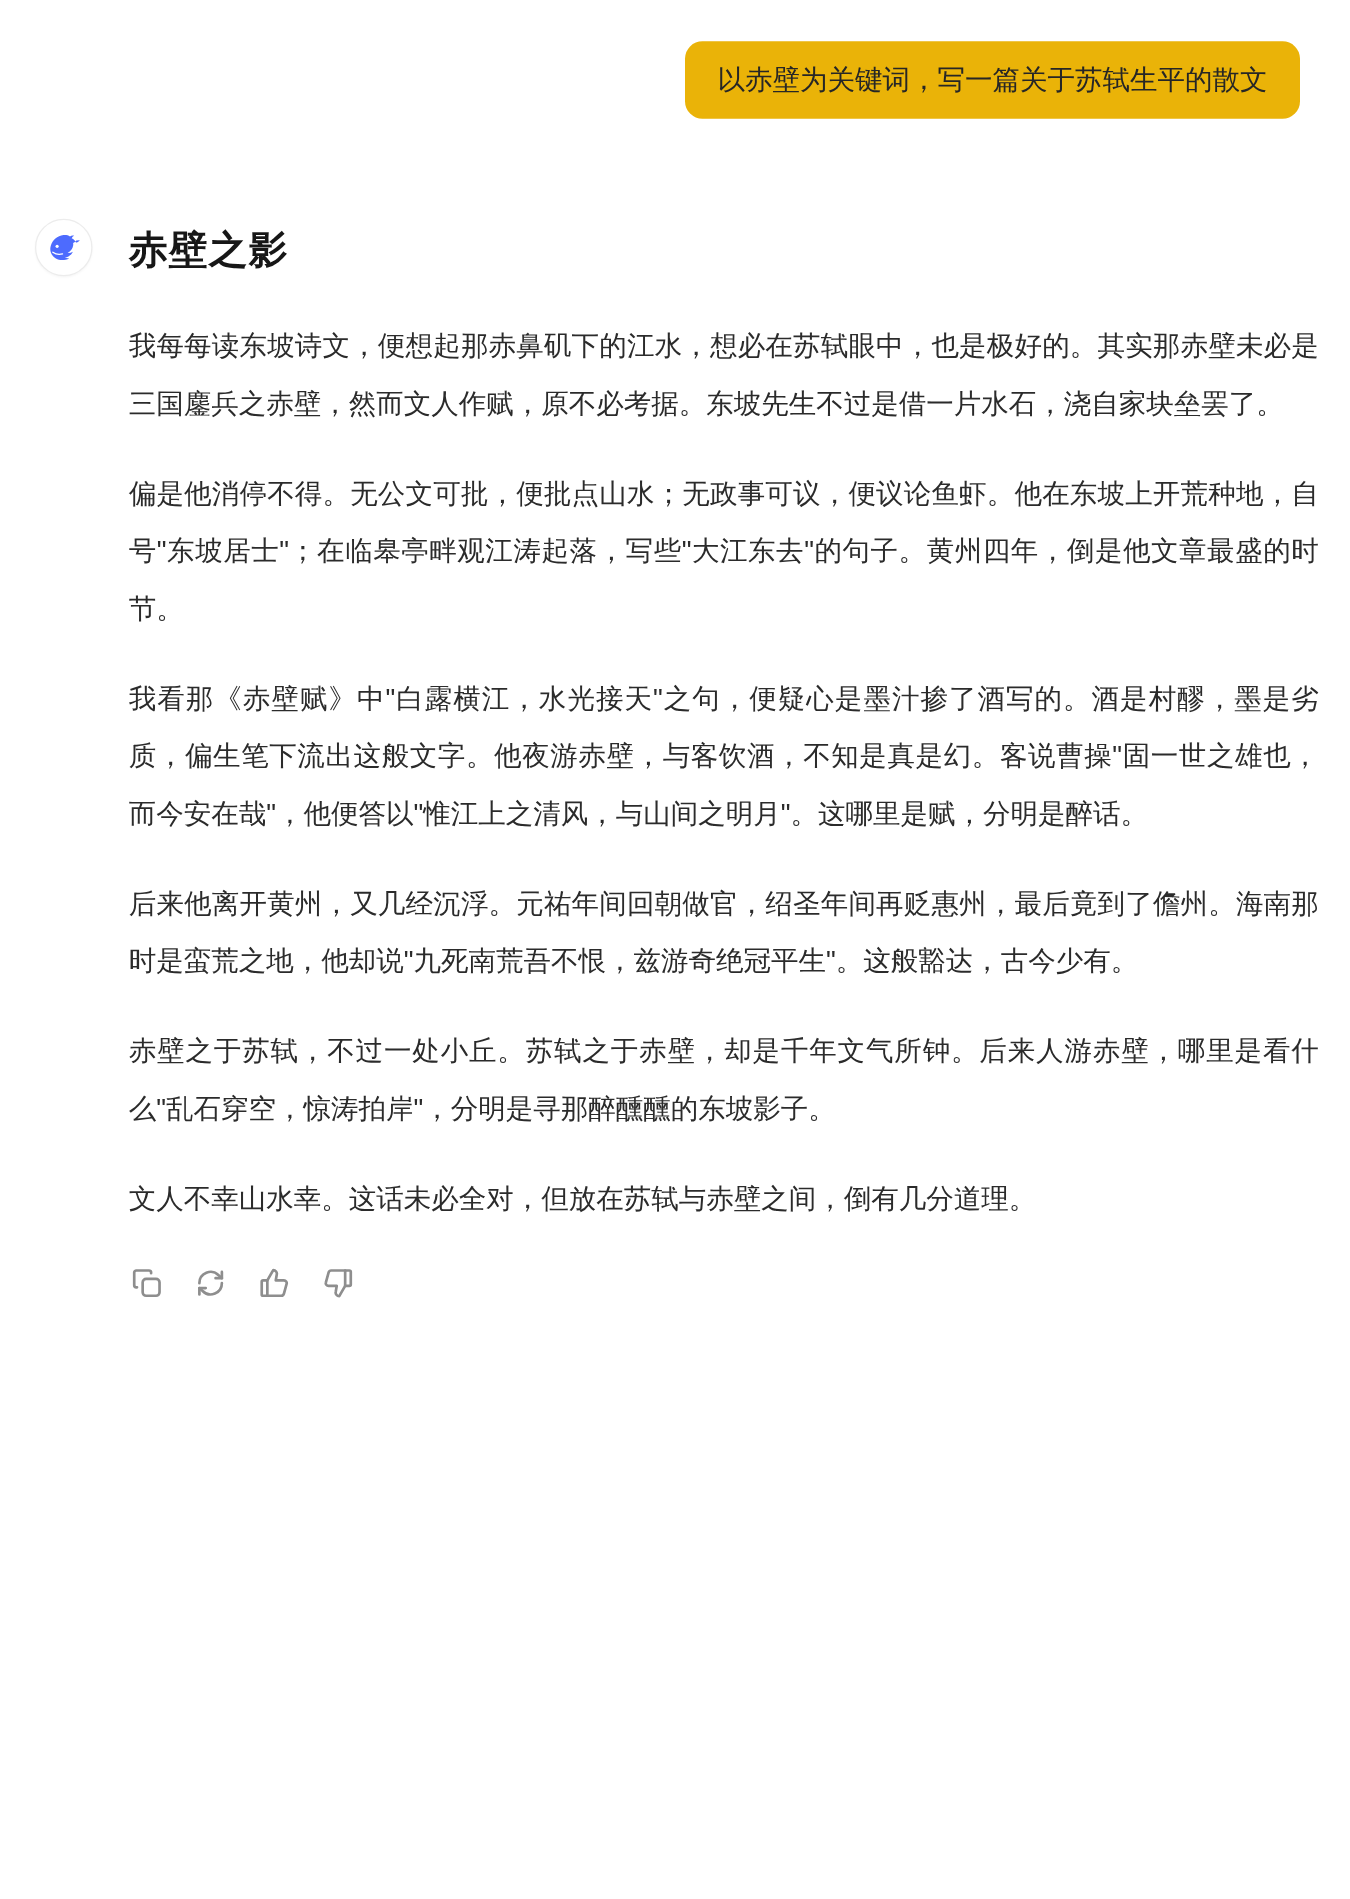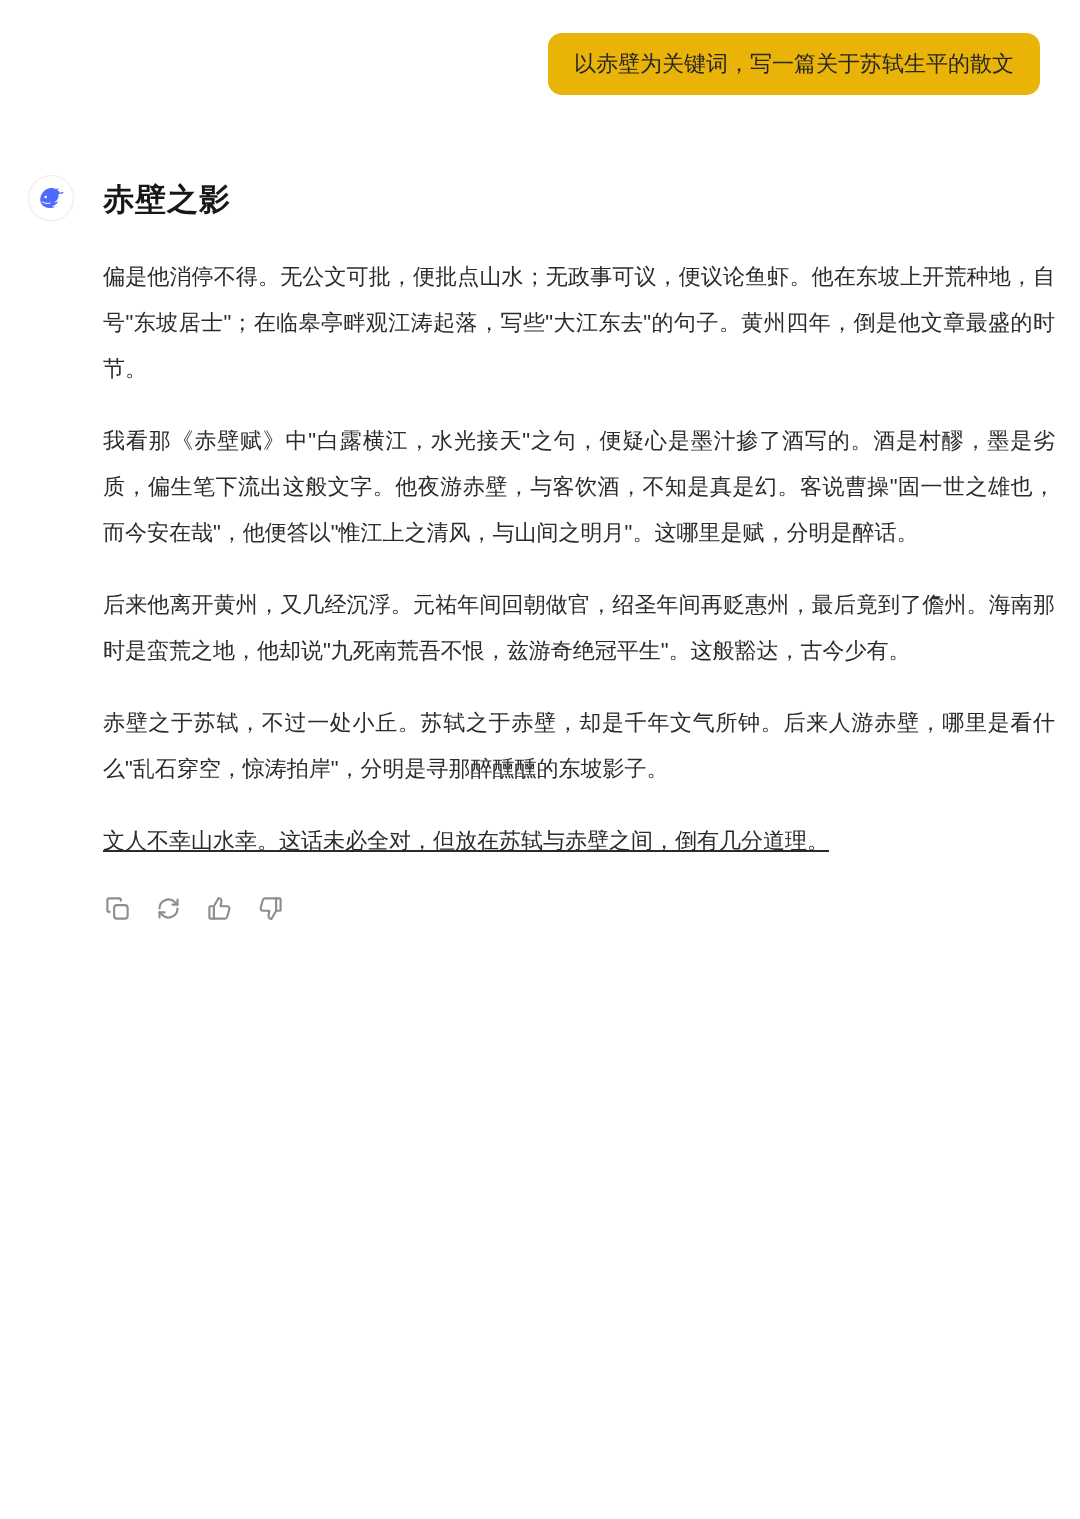--- a/index.html
+++ b/index.html
@@ -56,21 +56,21 @@
   }
 
   .content { margin-left: 75px; margin-top: 33px; width: 952px; }
   .content p {
     font-size: 22px;
     line-height: 46px;
     color: #2b2b2b;
     margin-bottom: 26px;
     text-align: justify;
   }
-  .content p:last-of-type { margin-bottom: 0; text-decoration: underline; }
+  .content p:last-of-type { margin-bottom: 0; }
 
   
   .actions {
     display: flex;
     align-items: center;
     gap: 23px;
     margin-top: 30px;
   }
   .action-btn {
     background: none;
@@ -109,20 +109,21 @@
       <svg viewBox="0 0 48 48" aria-hidden="true">
         <path fill="#4d6bfe" d="M44.5 14.6c-1.2 1.7-2.9 2.8-4.9 3.1-0.9-2.6-2.9-4.7-5.5-5.6 0.6-1.4 1.7-2.5 3.1-3.2-1.8-0.5-3.7-0.2-5.2 0.9-2.4-1.5-5.3-2.1-8.3-1.7-8 1-14.1 6.6-16.3 13.7-2 6.5 0.8 12.9 6.5 16.2 3.9 2.3 8.3 2.6 12.6 1.6 1.7-0.4 3.2-1 4.6-1.9-2 0.3-4 0.1-5.8-0.5 4.6-0.9 8.5-3.8 10.4-7.9-2 1.3-4.3 1.9-6.7 1.7 3.8-2 6.5-5.6 7.1-9.9 0.1-1 0.1-2-0.1-3 1.7-0.6 3.1-1.7 4.1-3.2z"></path>
         <circle cx="15.5" cy="22.5" r="2" fill="#ffffff"></circle>
         <path d="M10 30c3.5 2.6 8 3.4 12.5 2.2" stroke="#ffffff" stroke-width="1.6" fill="none" stroke-linecap="round"></path>
       </svg>
     </div>
     <h1 class="response-title">赤壁之影</h1>
   </div>
 
   <div class="content">
+    <p>我每每读东坡诗文，便想起那赤鼻矶下的江水，想必在苏轼眼中，也是极好的。其实那赤壁未必是三国鏖兵之赤壁，然而文人作赋，原不必考据。东坡先生不过是借一片水石，浇自家块垒罢了。</p>
     <p>偏是他消停不得。无公文可批，便批点山水；无政事可议，便议论鱼虾。他在东坡上开荒种地，自号"东坡居士"；在临皋亭畔观江涛起落，写些"大江东去"的句子。黄州四年，倒是他文章最盛的时节。</p>
     <p>我看那《赤壁赋》中"白露横江，水光接天"之句，便疑心是墨汁掺了酒写的。酒是村醪，墨是劣质，偏生笔下流出这般文字。他夜游赤壁，与客饮酒，不知是真是幻。客说曹操"固一世之雄也，而今安在哉"，他便答以"惟江上之清风，与山间之明月"。这哪里是赋，分明是醉话。</p>
     <p>后来他离开黄州，又几经沉浮。元祐年间回朝做官，绍圣年间再贬惠州，最后竟到了儋州。海南那时是蛮荒之地，他却说"九死南荒吾不恨，兹游奇绝冠平生"。这般豁达，古今少有。</p>
     <p>赤壁之于苏轼，不过一处小丘。苏轼之于赤壁，却是千年文气所钟。后来人游赤壁，哪里是看什么"乱石穿空，惊涛拍岸"，分明是寻那醉醺醺的东坡影子。</p>
     <p>文人不幸山水幸。这话未必全对，但放在苏轼与赤壁之间，倒有几分道理。</p>
 
     <div class="actions">
       <button class="action-btn">
         <svg viewBox="0 0 24 24" aria-hidden="true">
           <rect x="9" y="9" width="12" height="12" rx="2.5"></rect>

